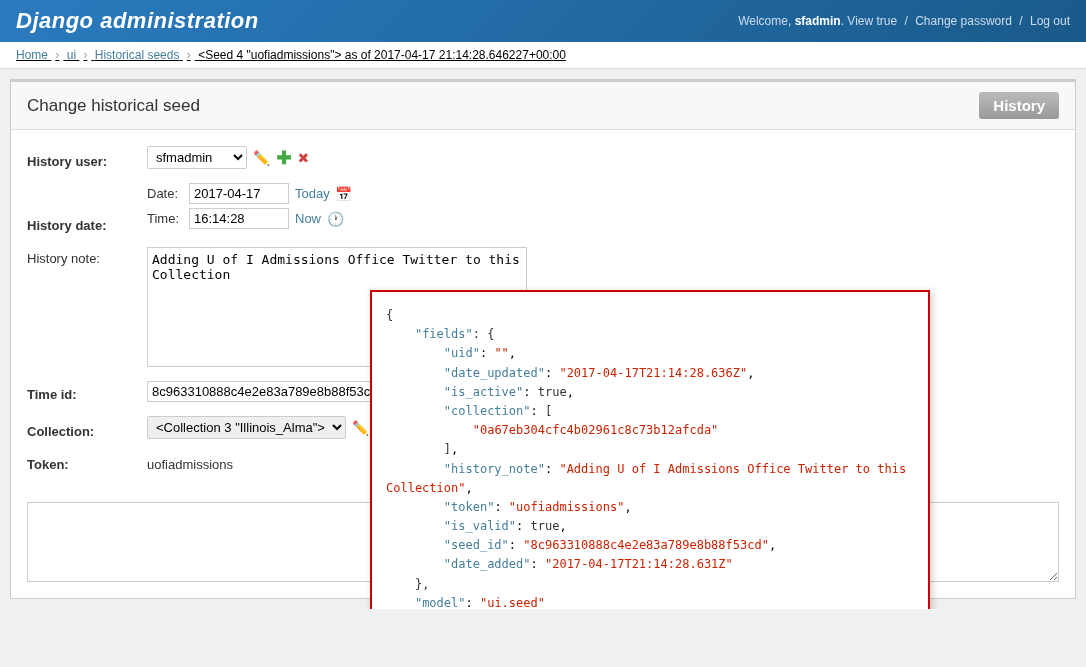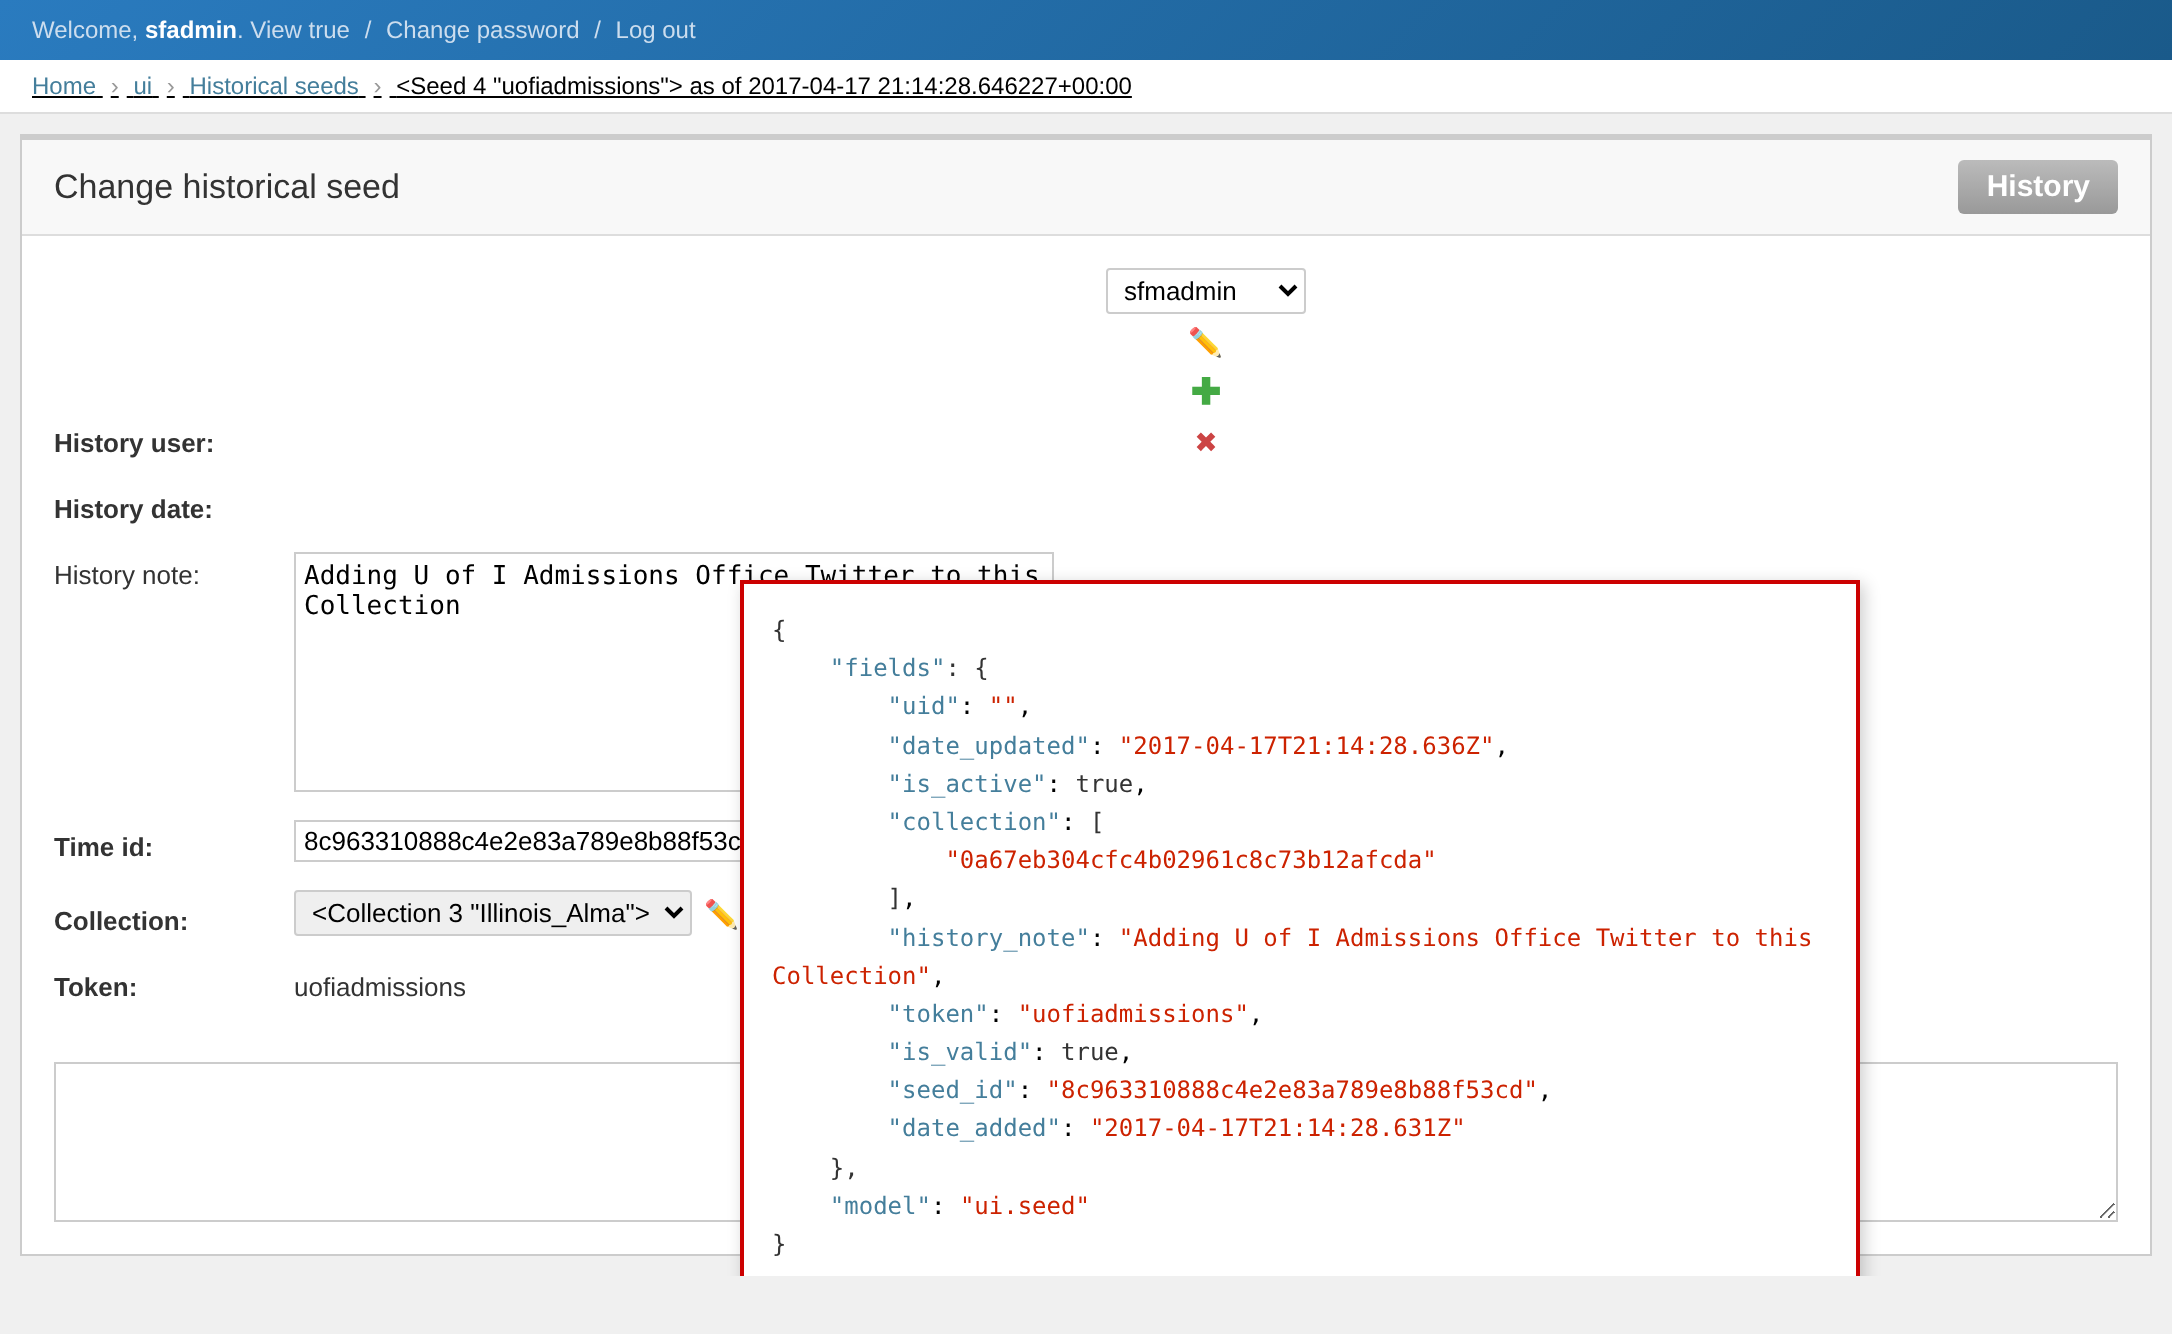--- a/index.html
+++ b/index.html
@@ -97,21 +97,20 @@
     }
     .form-field {
       flex: 1;
     }
 
     
     .history-user-row {
       display: flex;
       align-items: center;
       gap: 6px;
-      flex-direction: column;
     }
     .select-field {
       border: 1px solid #ccc;
       border-radius: 2px;
       padding: 2px 4px;
       font-size: 13px;
       background: #fff;
       min-width: 100px;
     }
     .icon-edit { color: #999; font-size: 14px; cursor: pointer; }
@@ -228,20 +227,21 @@
     .relative-wrapper {
       position: relative;
     }
   </style>
 </head>
 <body>
 
 <div class="relative-wrapper">
 
   <div class="header">
+    <span class="header-title">Django administration</span>
     <div class="header-nav">
       <span>Welcome,</span>
       <strong>sfadmin</strong>.
       <a href="#">View true</a>
       <span class="sep">/</span>
       <a href="#">Change password</a>
       <span class="sep">/</span>
       <a href="#">Log out</a>
     </div>
   </div>
@@ -272,20 +272,34 @@
             <option>sfmadmin</option>
           </select>
           <span class="icon-edit">✏️</span>
           <span class="icon-add">✚</span>
           <span class="icon-del">✖</span>
         </div>
       </div>
 
       <div class="form-row">
         <div class="form-label">History date:</div>
+        <div class="form-field">
+          <div class="date-row">
+            <span class="field-label-small">Date:</span>
+            <input class="date-input" type="text" value="2017-04-17" style="">
+            <button class="today-btn">Today</button>
+            <span class="cal-icon">📅</span>
+          </div>
+          <div class="time-row">
+            <span class="field-label-small">Time:</span>
+            <input class="date-input" type="text" value="16:14:28" style="">
+            <button class="now-btn">Now</button>
+            <span class="clock-icon">🕐</span>
+          </div>
+        </div>
       </div>
 
       <div class="form-row history-note-row">
         <div class="history-note-label">History note:</div>
         <div class="form-field">
           <textarea class="history-note-textarea" style="">Adding U of I Admissions Office Twitter to this Collection</textarea>
         </div>
       </div>
 
       <div class="form-row">

